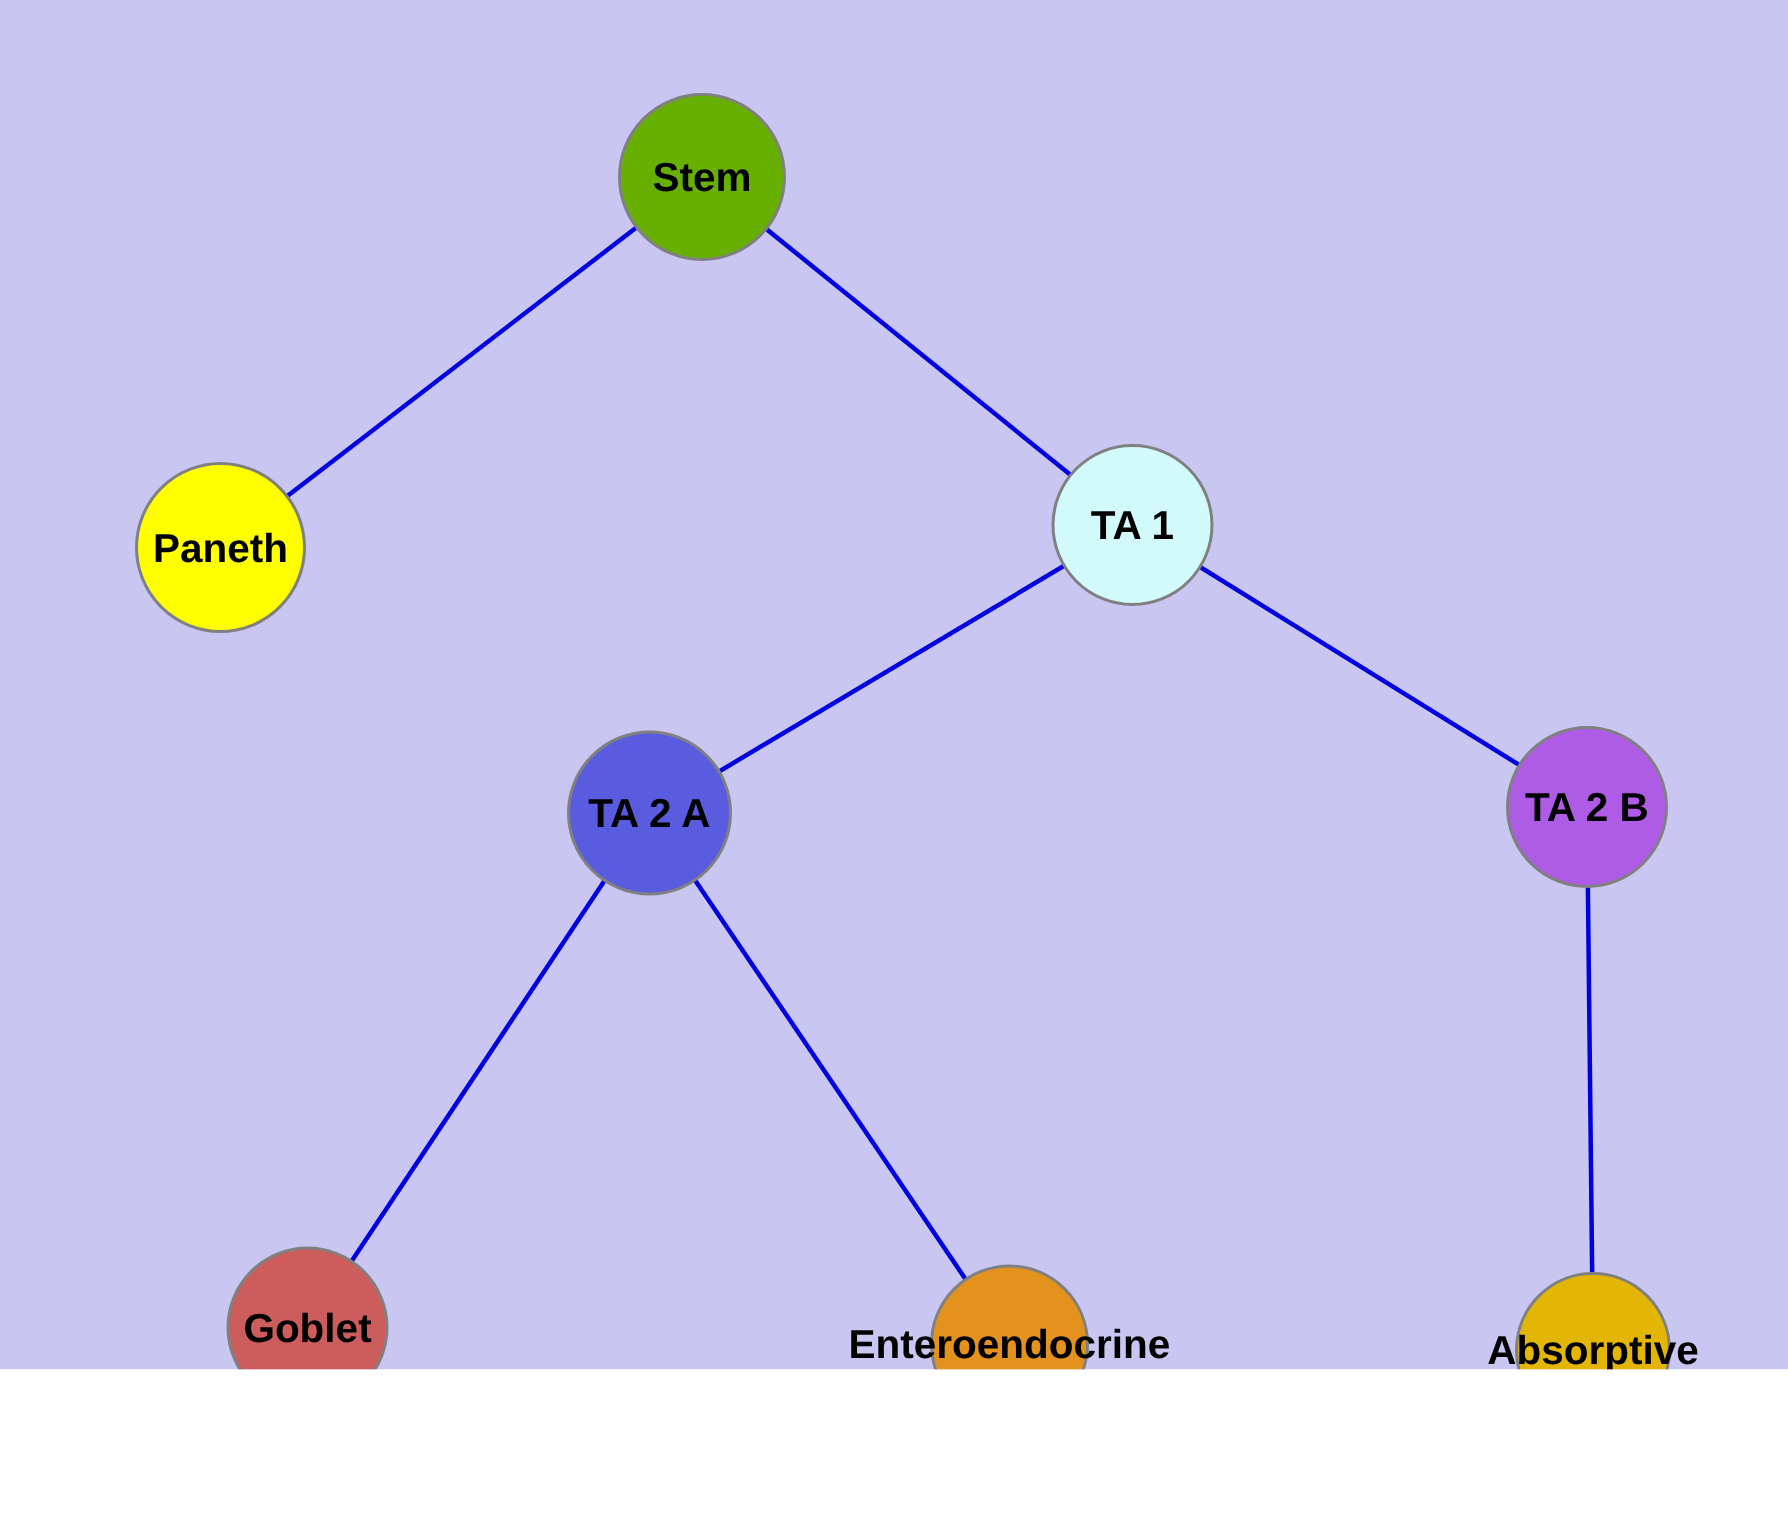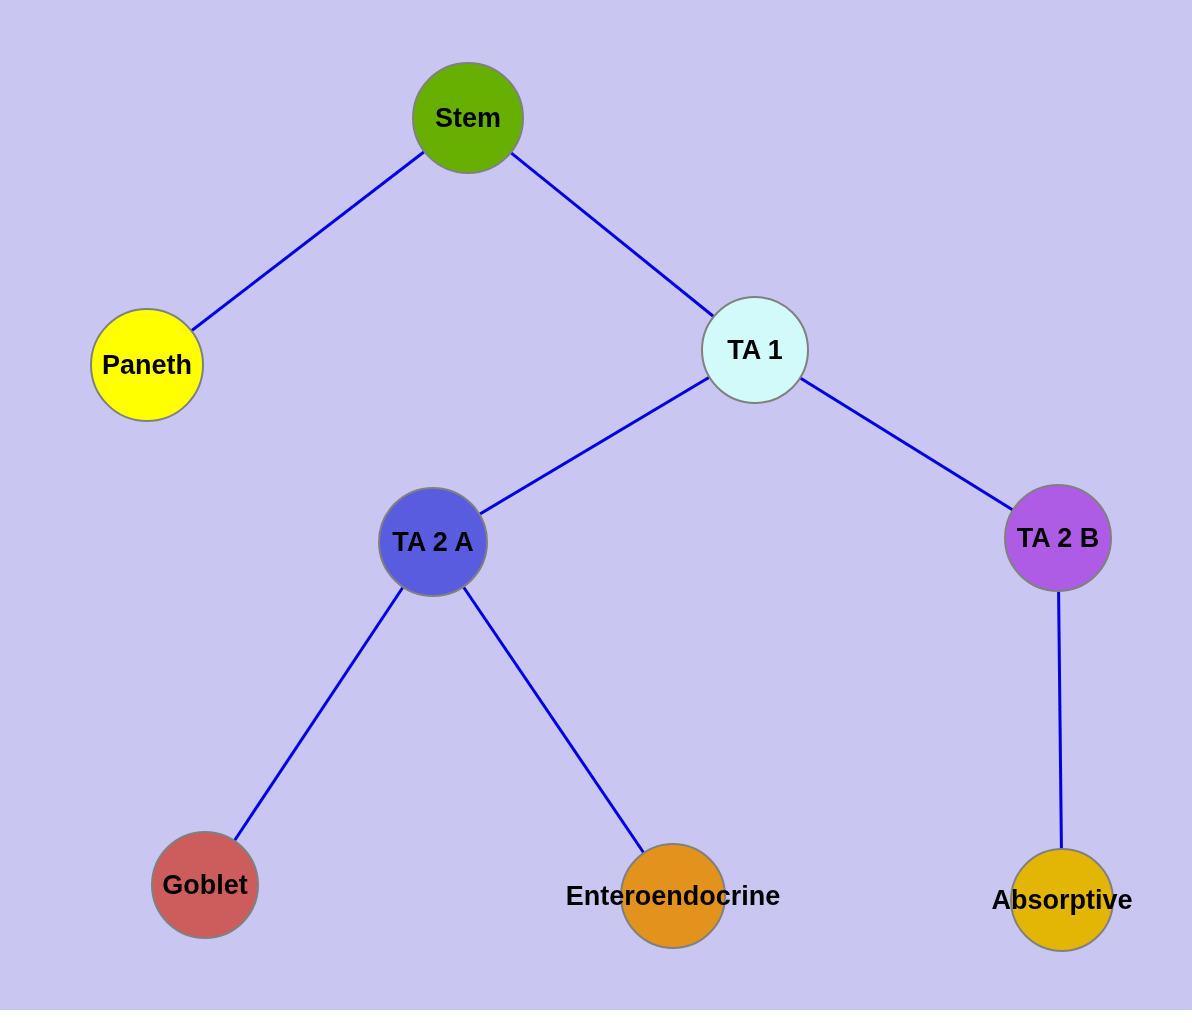--- a/index.html
+++ b/index.html
@@ -4,21 +4,21 @@
 <style>
   
   html, body {
     margin: 0;
     padding: 0;
     background: #ffffff;
   }
   .canvas {
     position: relative;
     width: 1192px;
-    height: 1023px;
+    height: 913px;
     background: #ffffff;
     overflow: hidden;
     font-family: "Liberation Sans", sans-serif;
   }
   svg.graph {
     display: block;
   }
   .node-label {
     font-family: "Liberation Sans", sans-serif;
     font-weight: bold;

